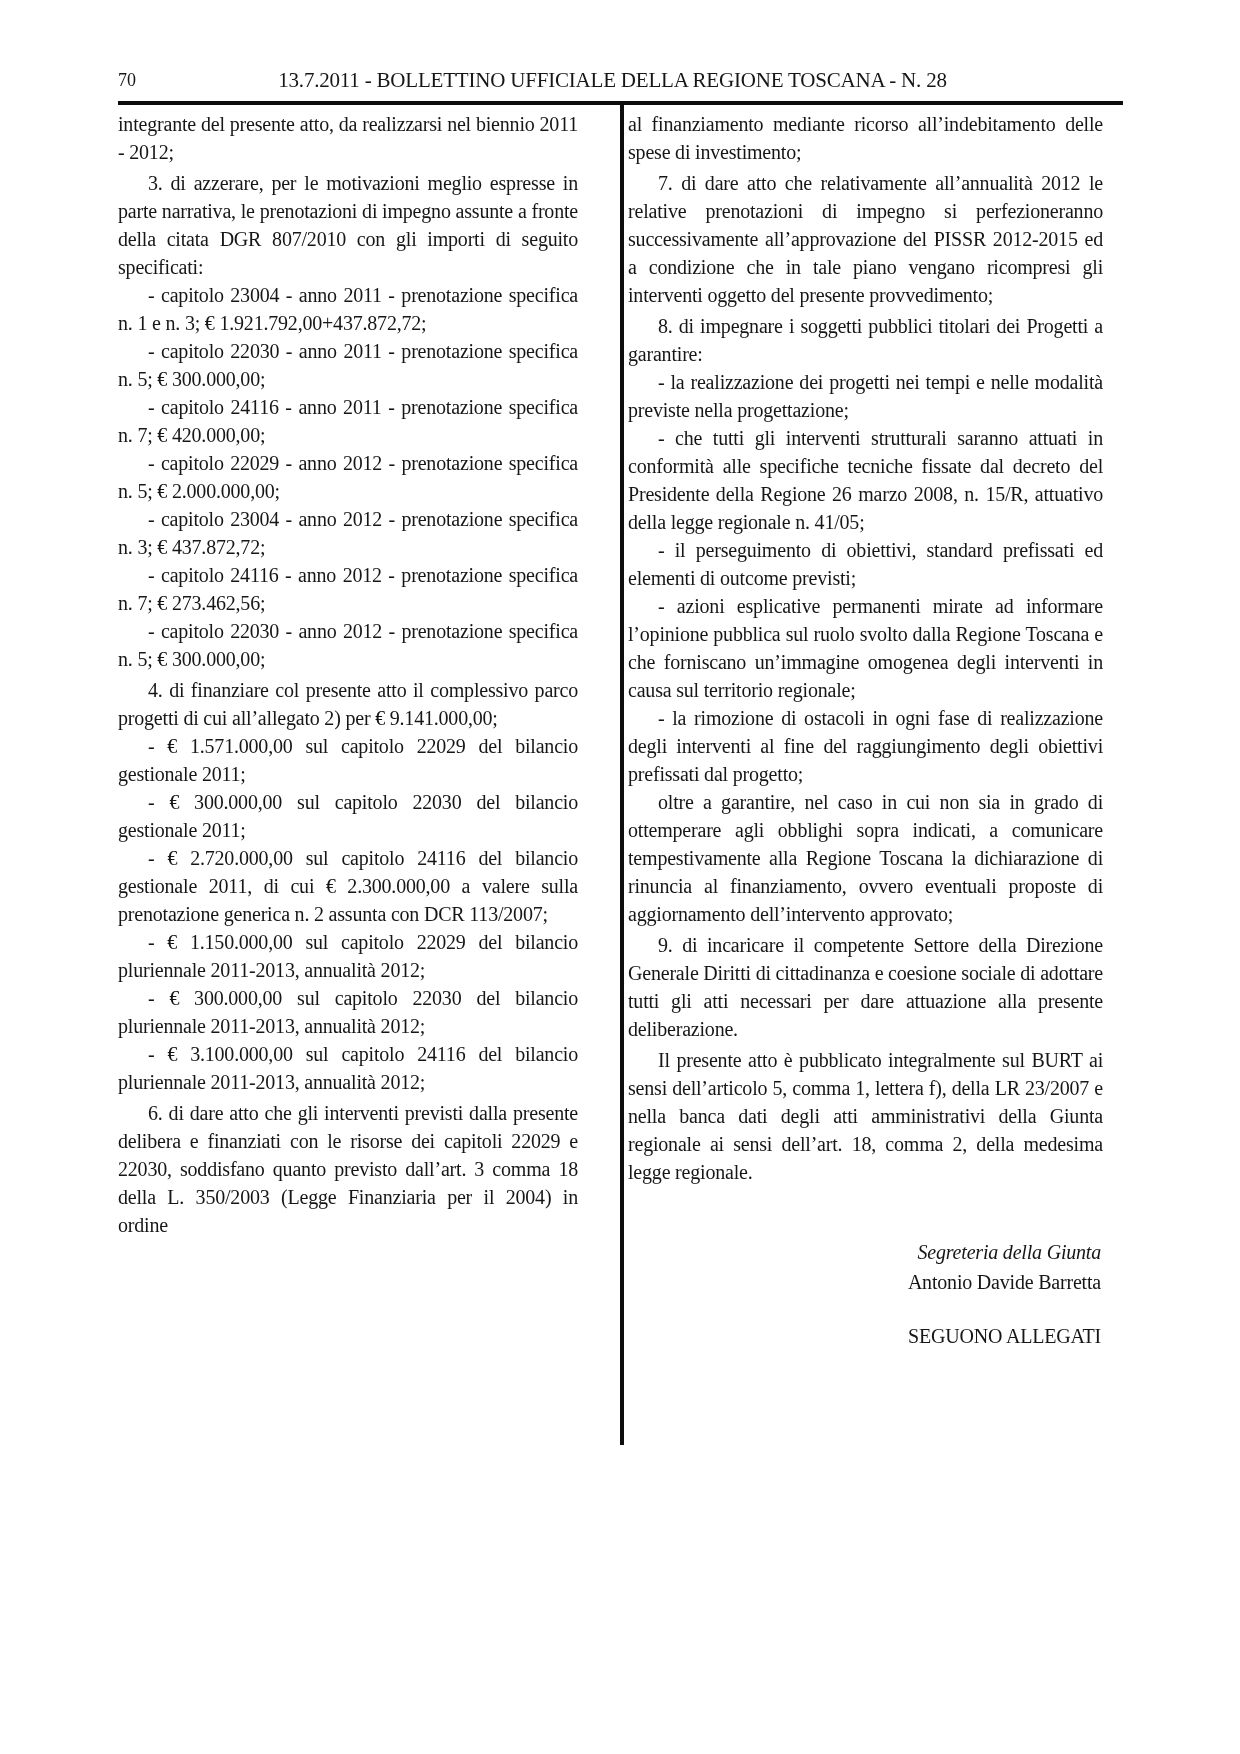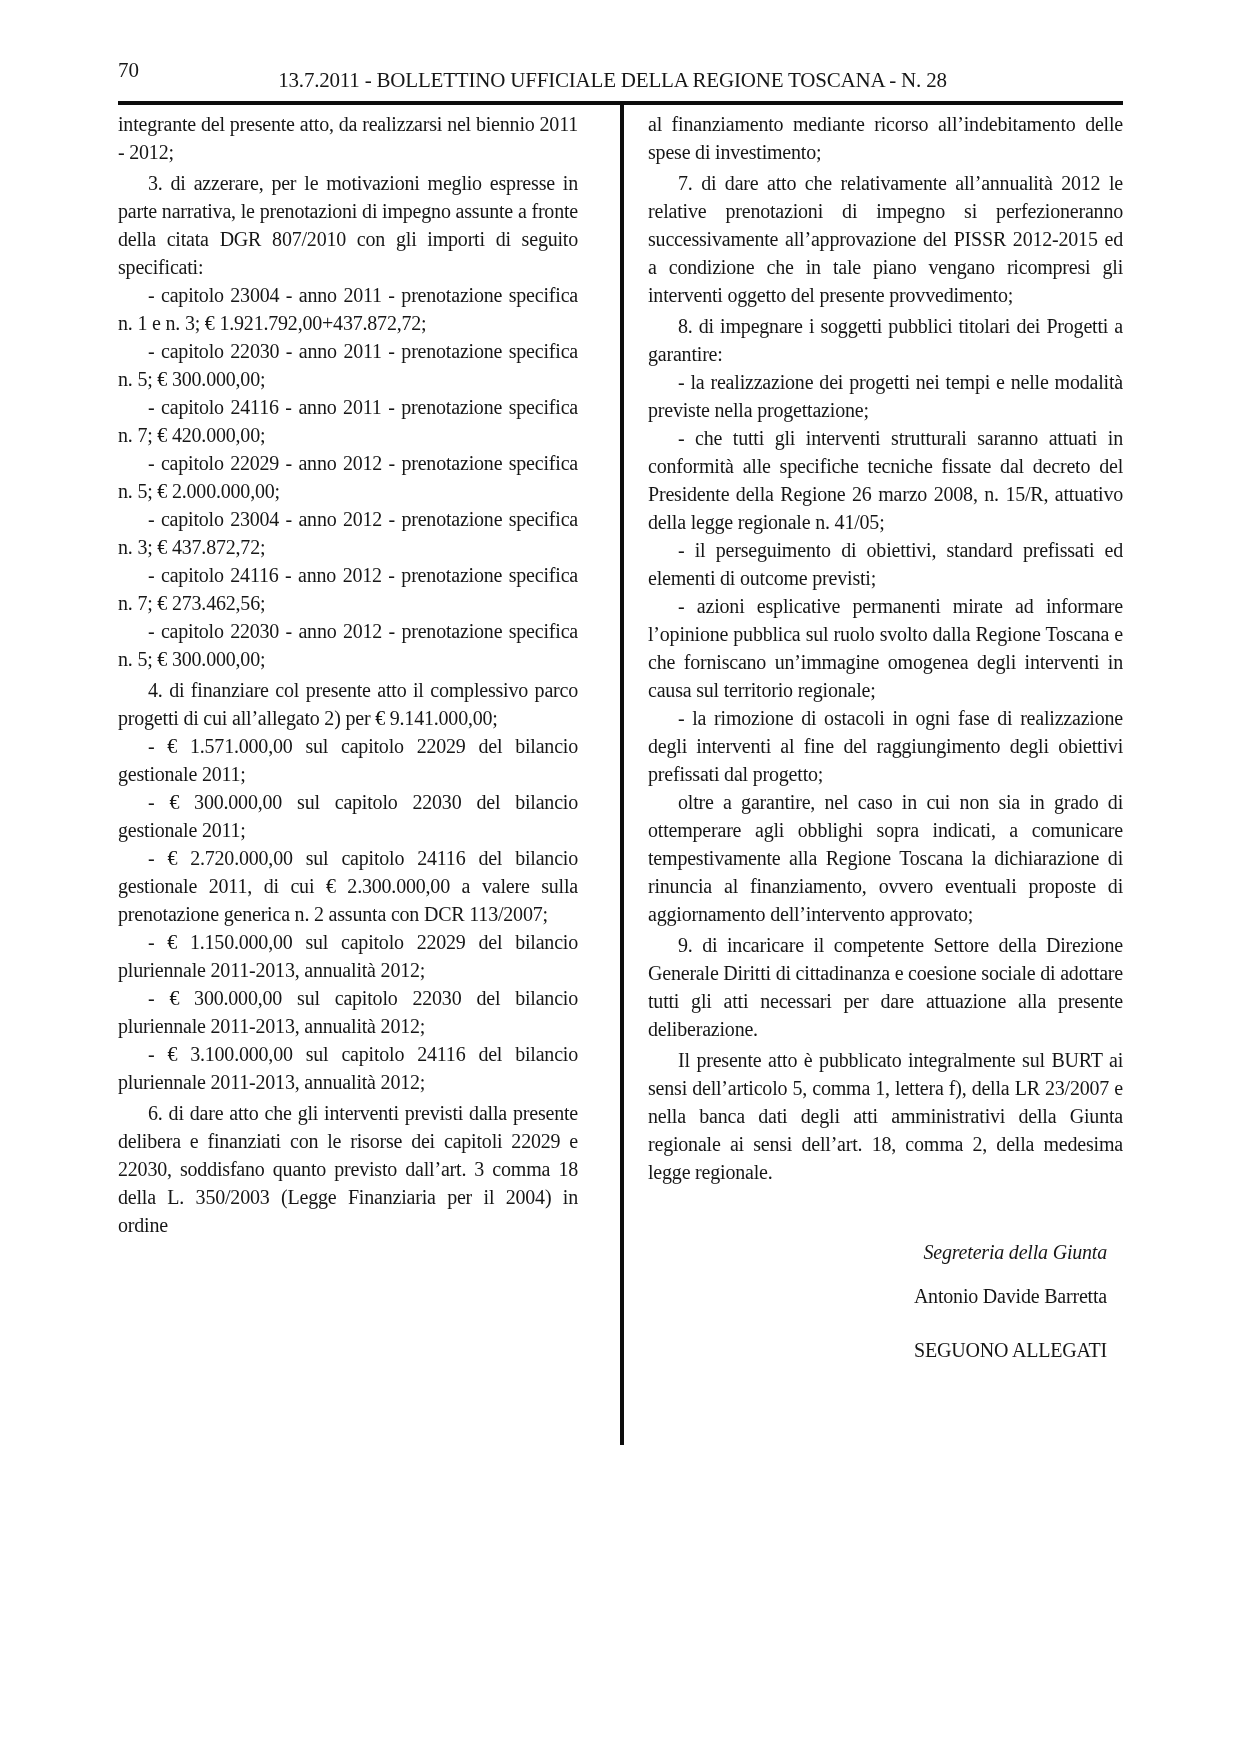--- a/index.html
+++ b/index.html
@@ -12,22 +12,22 @@
     width: 1240px;
     height: 1754px;
     background: #ffffff;
     color: #161616;
     font-family: "Liberation Serif", serif;
     overflow: hidden;
   }
   .page-number {
     position: absolute;
     left: 118px;
-    top: 56px;
-    font-size: 21px;
+    top: 66px;
+    font-size: 18px;
     line-height: 28px;
   }
   .header-title {
     position: absolute;
     left: 110px;
     width: 1005px;
     top: 66px;
     text-align: center;
     font-size: 21px;
     line-height: 28px;
@@ -51,30 +51,30 @@
     background: #0d0d0d;
   }
   .column {
     position: absolute;
     top: 110px;
     font-size: 20px;
     line-height: 28px;
     letter-spacing: -0.2px;
   }
   .column-left  { left: 118px; width: 460px; }
-  .column-right { left: 648px; width: 475px; }
+  .column-right { left: 628px; width: 475px; }
   p.para {
     margin: 0;
     text-align: justify;
   }
   p.para.indent { text-indent: 30px; }
   p.para.gap    { margin-top: 3px; }
   .signature { margin-top: 52px; }
   .sig {
-    margin: 16px;
+    margin: 2px;
     text-align: right;
   }
   .sig.italic { font-style: italic; }
   .attachments { margin-top: 26px; }
 </style>
 </head>
 <body>
 
 <div class="page">
 

